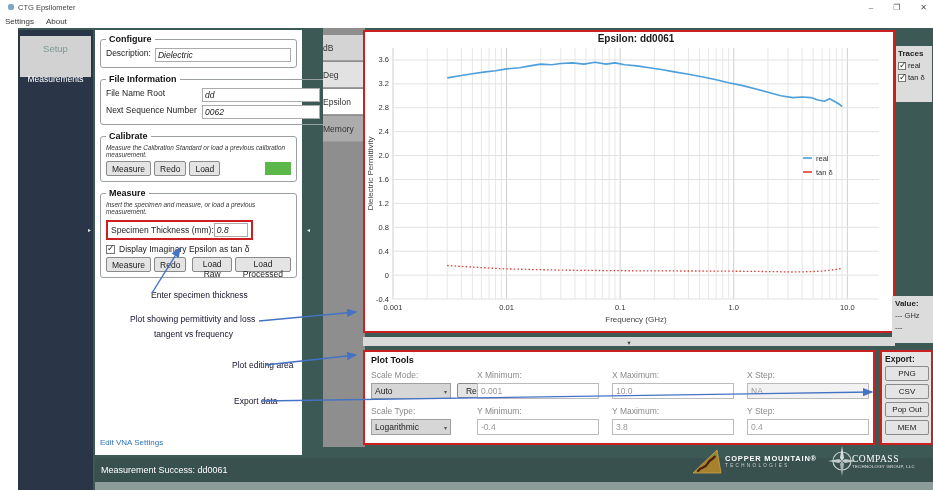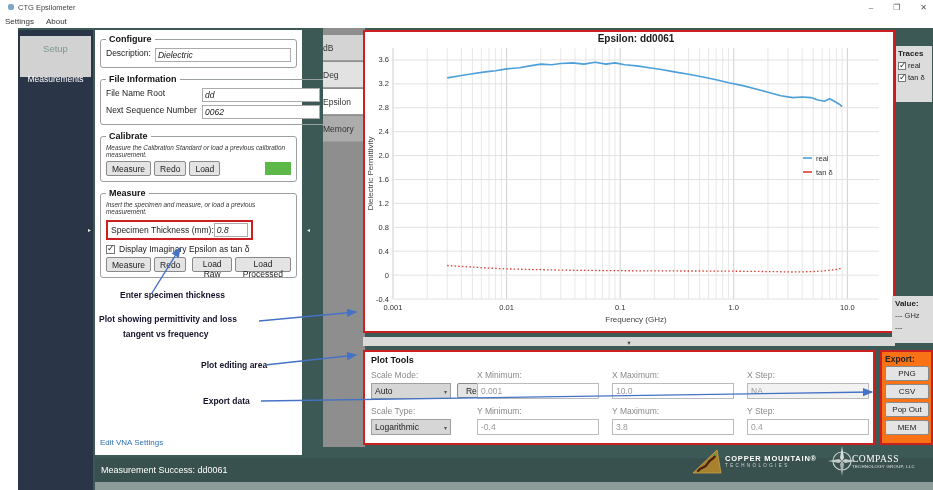--- a/index.html
+++ b/index.html
@@ -34,21 +34,21 @@
   .cal-status { width:26px; height:13px; background:#5cb848; margin-left:auto; }
   .thick-row { display:inline-flex; align-items:center; gap:0; border:2px solid #cc2020; padding:1px 3px; margin-top:2px; }
   .thick-row input { width:34px; flex:none; }
   .cb-row { display:flex; align-items:center; gap:4px; margin:4px 0 3px; }
   .checkbox { width:9px; height:9px; border:1px solid #777; background:#fff; position:relative; flex:none; }
   .checkbox .mark { position:absolute; left:0px; top:-3px; font-size:9px; color:#2a2a2a; visibility:hidden; }
   .checkbox.checked .mark { visibility:visible; }
   .btn-row { display:flex; gap:3px; align-items:center; margin-top:2px; }
   .spacer { flex:1; }
 
-  .annot { position:absolute; font-size:8.5px; font-weight:700; color:#14142b; }
+  .annot { position:absolute; font-size:8.5px; font-weight:400; color:#14142b;margin-left:31px; }
   .vna-link { position:absolute; left:5px; top:408px; color:#2e74b5; font-size:8px; }
 
   .split-arrow { position:absolute; color:#e8e8e8; font-size:5px; line-height:5px; }
 
   
   .tabcol { position:absolute; left:323px; top:28px; width:42px; height:419px; background:#8e8e8e; }
   .tab { position:absolute; left:0; width:61px; height:26px; text-align:left; line-height:26px; font-size:8.5px; color:#333; background:#d4d4d4; border-bottom:1px solid #9e9e9e; }
   .tab.t1 { top:7px; } .tab.t2 { top:34px; background:#e2e2e2; } .tab.t3 { top:61px; } .tab.t4 { top:88px; background:#acacac; }
   .tab.checked { background:#fff; }
 
@@ -69,21 +69,21 @@
   
   .plot-tools { position:absolute; left:363px; top:350px; width:512px; height:95px; background:#fff; border:2px solid #cc2020; }
   .pt-title { position:absolute; left:6px; top:3px; font-weight:bold; font-size:9px; color:#111; }
   .pt-lab { position:absolute; font-size:8.5px; color:#8a8a8a; white-space:nowrap; }
   .pt-ctl { position:absolute; height:16px; }
   .dropdown { display:flex; align-items:center; justify-content:space-between; background:#d6d6d6; border:1px solid #a0a0a0; height:16px; padding:0 3px; font-size:8.5px; color:#222; width:80px; }
   .dropdown .chev { font-size:6px; color:#555; }
   .pt-input { width:122px; height:16px; border:1px solid #bbb; font-size:8.5px; color:#999; padding:0 3px; font-family:"Liberation Sans",sans-serif; background:#fff; }
   .pt-input.dim { background:#f2f2f2; }
 
-  .export-panel { position:absolute; left:880px; top:350px; width:53px; height:95px; background:#f97316; border:2px solid #cc2020; padding:2px 3px; }
+  .export-panel { position:absolute; left:880px; top:350px; width:53px; height:95px; background:#e5e5e5; border:2px solid #cc2020; padding:2px 3px; }
   .export-panel .xp-title { font-weight:bold; font-size:8.5px; margin-bottom:2px; }
   .export-panel button.b { display:block; width:44px; height:15px; margin-bottom:3px; padding:0; font-size:8px; }
 
   
   .statusbar { position:absolute; left:95px; top:458px; width:838px; height:24px; background:#39514e; color:#fff; font-size:9px; line-height:24px; padding-left:6px; }
   .bottom-strip { position:absolute; left:95px; top:482px; width:838px; height:8px; background:#8c9d99; }
 
   .logos { position:absolute; left:692px; top:443px; height:36px; display:flex; align-items:center; gap:10px; z-index:5; }
   .cm-logo, .cp-logo { display:flex; align-items:center; gap:3px; }
   .cm-text .l1 { color:#fff; font-weight:bold; font-size:7.5px; letter-spacing:0.8px; }

